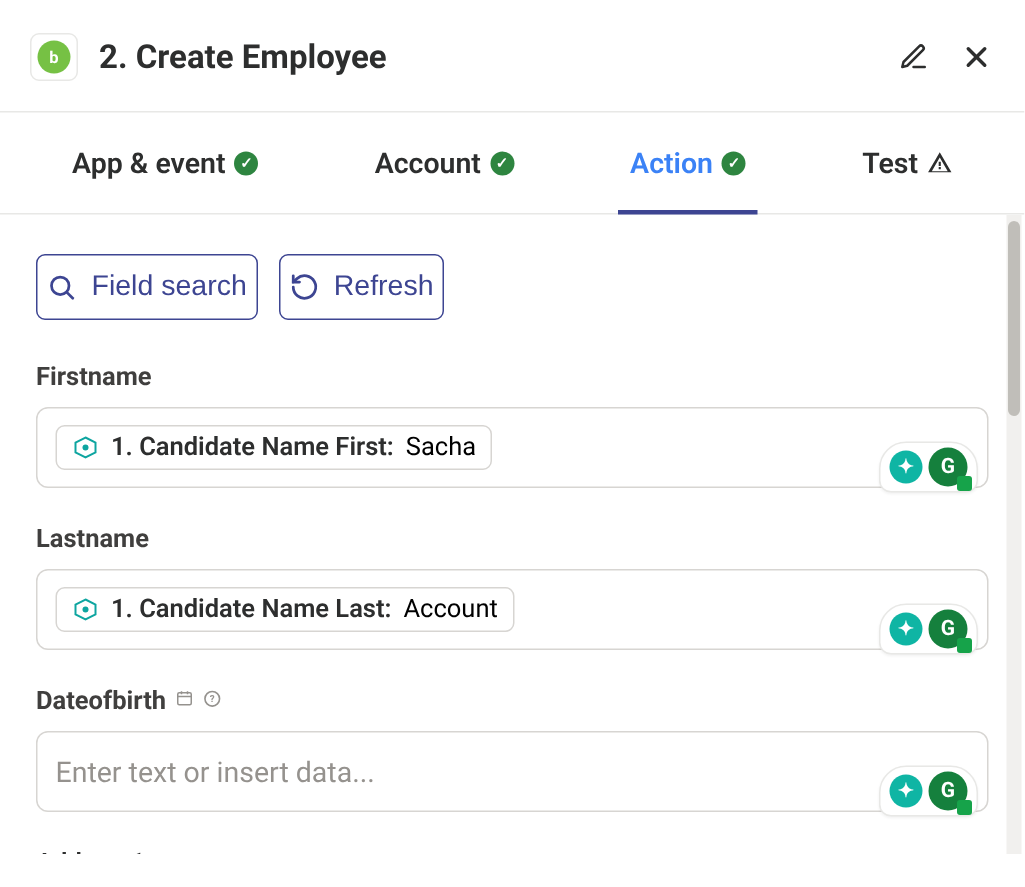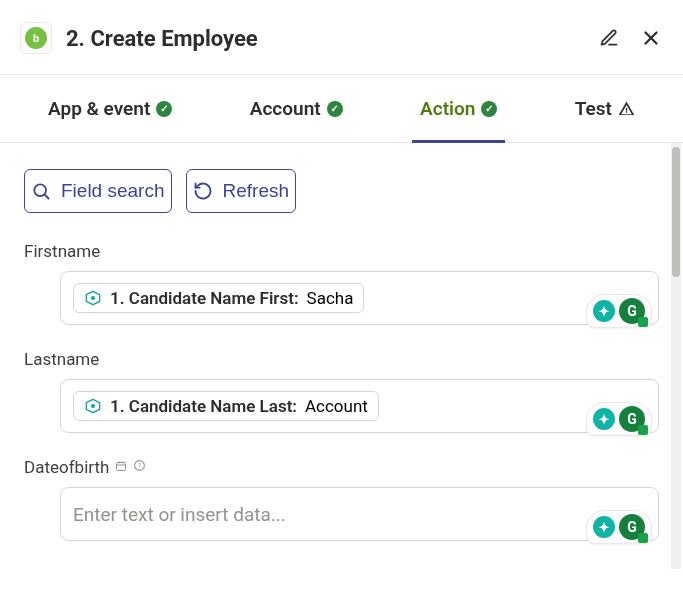--- a/index.html
+++ b/index.html
@@ -72,21 +72,21 @@
     align-items: center;
     gap: 6px;
     padding: 22px 8px;
     font-size: 19px;
     font-weight: 600;
     color: #2d2e2e;
     cursor: pointer;
     position: relative;
   }
   .tab.active {
-    color: #4d7c0f;
+    color: #3b82f6;
     text-align: center;
   }
   .tab.active::after {
     content: "";
     position: absolute;
     left: 0; right: 0; bottom: -1px;
     height: 3px;
     background: #3d4592;
   }
   .status-dot {
@@ -127,37 +127,36 @@
     font-size: 19px;
     font-weight: 500;
     padding: 10px 6px;
     border-radius: 6px;
     background: #fff;
     cursor: pointer;
   }
   .field-group { margin-bottom: 24px; }
   .field-label {
     font-size: 17px;
-    font-weight: 400;
+    font-weight: 700;
     color: #403f3e;
     margin-bottom: 10px;
     display: flex;
     align-items: center;
     gap: 6px;
   }
   .field-label .meta-icon { color: #95928e; font-size:13px; }
   .field-input {
     border: 1px solid #d7d5d2;
     border-radius: 8px;
     padding: 10px 12px;
     min-height: 54px;
     display: flex;
     align-items: center;
     position: relative;
-    margin-left: 36px;
   }
   .pill {
     display: inline-flex;
     align-items: center;
     gap: 8px;
     border: 1px solid #d7d5d2;
     border-radius: 6px;
     padding: 4px 10px;
     font-size: 17px;
     background: #fff;

